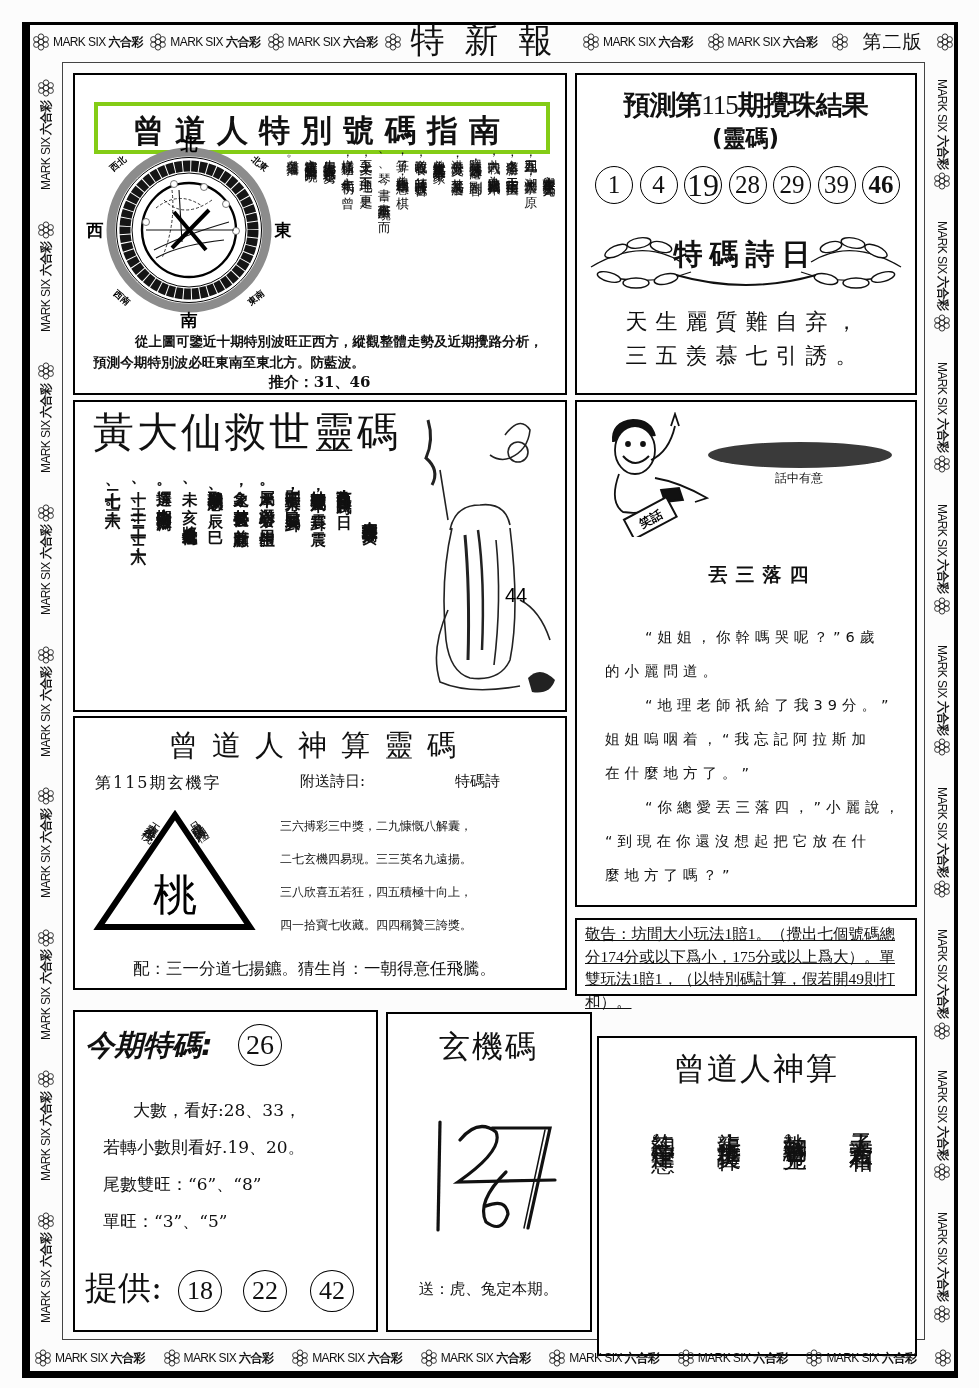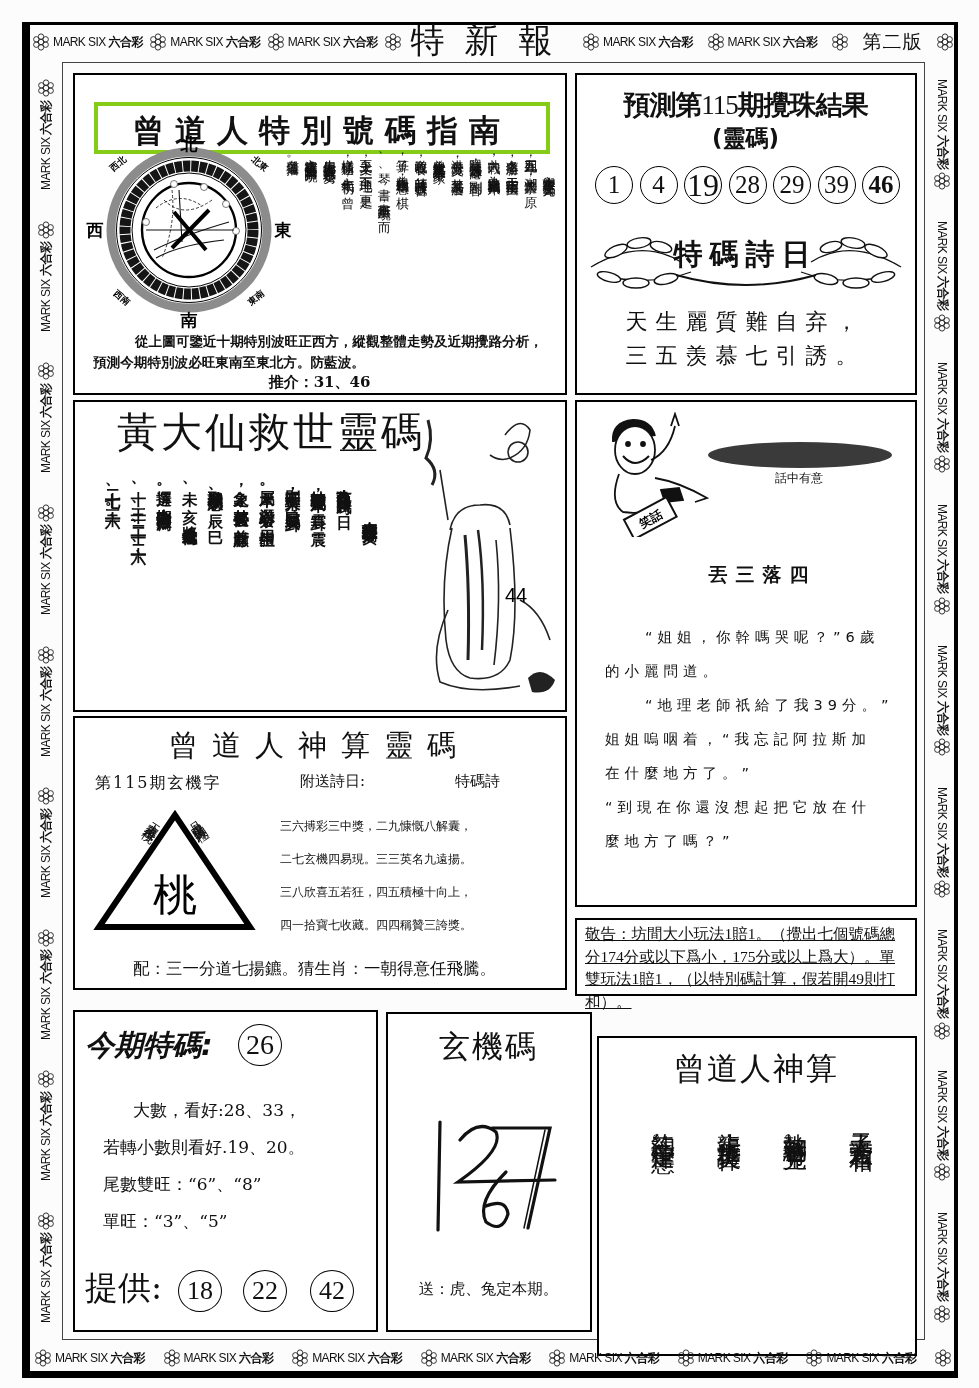--- a/index.html
+++ b/index.html
@@ -375,21 +375,21 @@
       <ellipse cx="245" cy="62" rx="12" ry="5" transform="rotate(12 245 62)"></ellipse>
     </g>
     <path d="M95 58 Q165 78 235 58" fill="none" stroke="#111" stroke-width="2"></path>
   </svg>
   <div class="abs center bold-sans" style="left:0;top:160px;width:337px;font-size:29px;letter-spacing:7px;">特碼詩日</div>
   <div class="abs center" style="left:0;top:232px;width:337px;font-size:22px;letter-spacing:8px;font-family:'DejaVu Sans',sans-serif;">天生麗質難自弃，</div>
   <div class="abs center" style="left:0;top:266px;width:337px;font-size:22px;letter-spacing:8px;font-family:'DejaVu Sans',sans-serif;">三五羡慕七引誘。</div>
 </div>
 
 <div class="box" style="left:73px;top:400px;width:494px;height:312px;">
-  <div class="abs" style="left:18px;top:6px;font-size:41px;letter-spacing:3px;line-height:48px;margin-left:24px;">黃大仙救世靈碼</div>
+  <div class="abs" style="left:18px;top:6px;font-size:41px;letter-spacing:3px;line-height:48px;">黃大仙救世靈碼</div>
   <div class="vcols" style="left:25px;top:76px;height:216px;font-size:15.5px;letter-spacing:1px;line-height:25.7px;font-weight:bold;">
     <div style="padding-top:30px;">本座按卦理專揣丁亥</div>
     <div>年己酉月己巳日戌時，日</div>
     <div>幹納音花甲屬木，震卦，震</div>
     <div>則旺于正東方，巳屬巽卦</div>
     <div>屬木。潛心察研，用生體</div>
     <div>之象，其勢甚優，兼顧財</div>
     <div>神取最理想的子、辰、巳、</div>
     <div>未、亥，將會成爲最佳</div>
     <div>選擇。今期向彩民推薦：</div>
@@ -438,20 +438,21 @@
     <ellipse cx="93" cy="15" rx="92" ry="13" fill="#3a3a3a"></ellipse>
   </svg>
   <div class="abs" style="left:198px;top:68px;font-size:12px;">話中有意</div>
   <div class="abs center bold-sans" style="left:0;top:160px;width:337px;font-size:19px;letter-spacing:8px;padding-left:17px;">丟三落四</div>
   <div class="abs" style="left:28px;top:218px;width:300px;font-size:14.5px;letter-spacing:5px;line-height:34px;font-family:'DejaVu Sans',sans-serif;white-space:nowrap;">
     <div style="padding-left:40px;">“姐姐，你幹嗎哭呢？”6歲</div>
     <div>的小麗問道。</div>
     <div style="padding-left:40px;">“地理老師祇給了我39分。”</div>
     <div>姐姐嗚咽着，“我忘記阿拉斯加</div>
     <div>在什麼地方了。”</div>
+    <div style="padding-left:40px;">“你總愛丟三落四，”小麗說，</div>
     <div>“到現在你還沒想起把它放在什</div>
     <div>麼地方了嗎？”</div>
   </div>
 </div>
 
 <div class="box" style="left:73px;top:716px;width:494px;height:274px;">
   <div class="abs center" style="left:0;top:8px;width:489px;font-size:29px;letter-spacing:14px;">曾道人神算靈碼</div>
   <div class="abs" style="left:20px;top:55px;font-size:16px;letter-spacing:2px;">第115期玄機字</div>
   <div class="abs" style="left:225px;top:54px;font-size:15px;">附送詩日:</div>
   <div class="abs" style="left:380px;top:54px;font-size:15px;">特碼詩</div>

